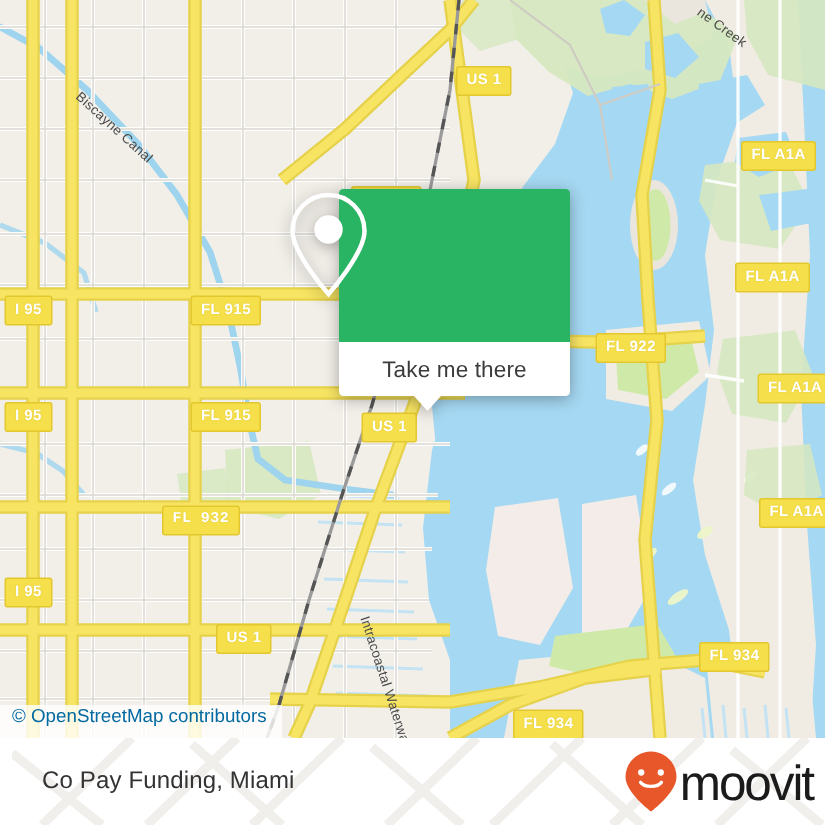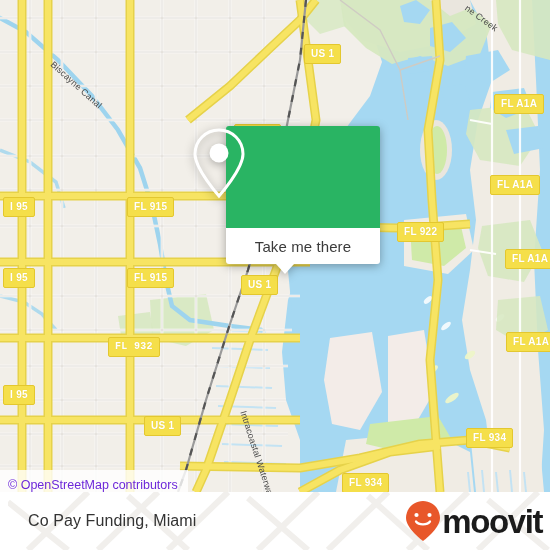--- a/index.html
+++ b/index.html
@@ -76,23 +76,23 @@
     border-left:9px solid transparent;
     border-right:9px solid transparent;
     border-top:10px solid #ffffff;
   }
 
   
   #attribution {
     position:absolute; left:0; bottom:0;
     height:22px;
     padding:0 10px 0 8px;
-    display:flex; align-items:flex-end;
+    display:flex; align-items:flex-start;
     background:rgba(255,255,255,.80);
-    color:#6d28d9;
+    color:#0369a1;
     font-size:12.5px;
     white-space:nowrap;
   }
 
   
   #footer {
     position:absolute; left:8px; top:492px;
     width:550px; height:58px;
     background:#ffffff;
     display:flex; align-items:center;
@@ -106,21 +106,21 @@
     color:#333333;
     letter-spacing:.1px;
   }
   #brand {
     position:absolute; right:16px; top:50%;
     transform:translateY(-50%);
     display:flex; align-items:center;
   }
   #brand-word {
     font-size:33px;
-    font-weight:bold;
+    font-weight:normal;
     color:#1b1b1b;
     letter-spacing:-1.4px;
     line-height:1;
     margin-left:1px;
   }
 </style>
 </head>
 <body>
 
 <div id="app">

